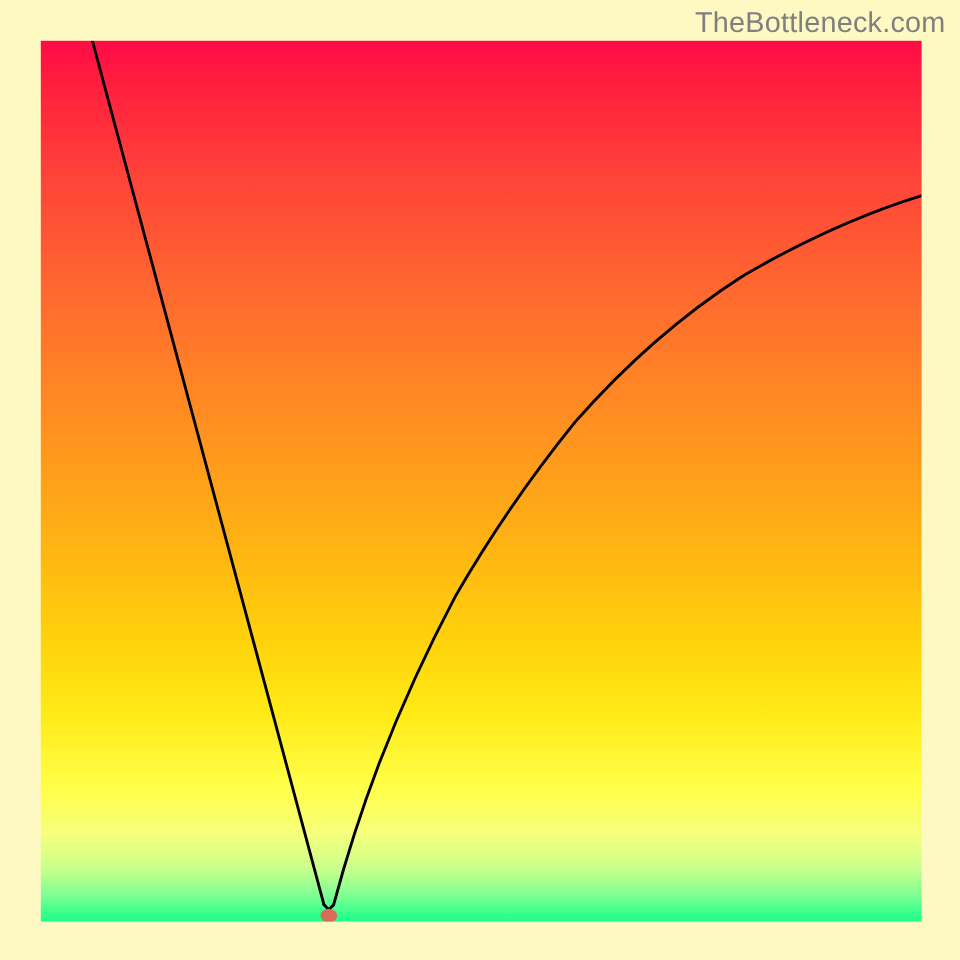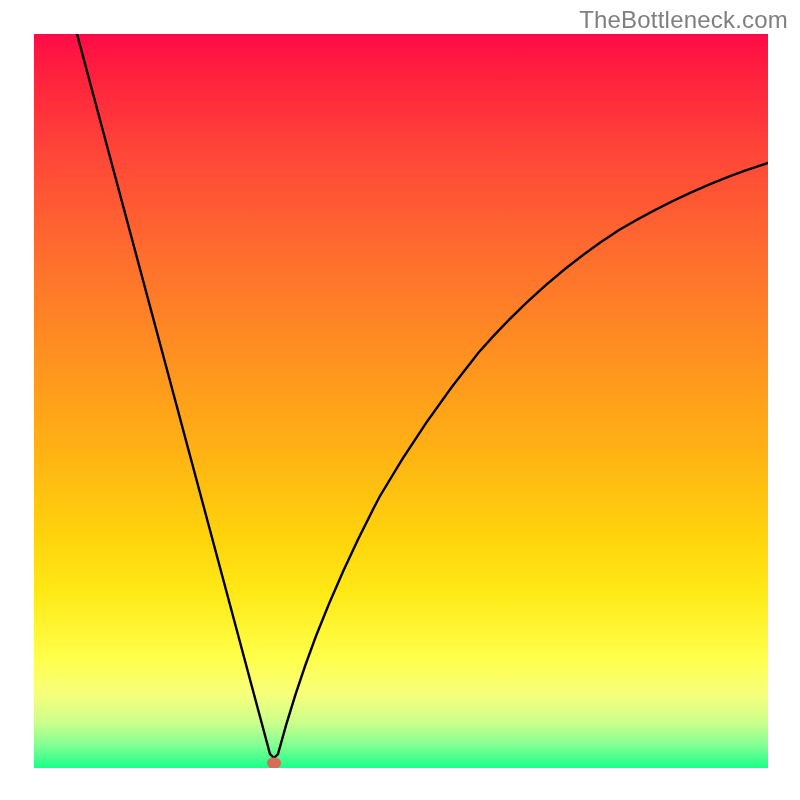--- a/index.html
+++ b/index.html
@@ -9,21 +9,21 @@
     height: 800px;
     background: #000;
     overflow: hidden;
   }
   .frame {
     position: absolute;
     left: 0;
     top: 0;
     width: 800px;
     height: 800px;
-    background: #ffffff;
+    background: #fef9c3;
   }
   .plot-area {
     position: absolute;
     left: 34px;
     top: 34px;
     width: 734px;
     height: 734px;
     overflow: hidden;
     
     background: linear-gradient(

